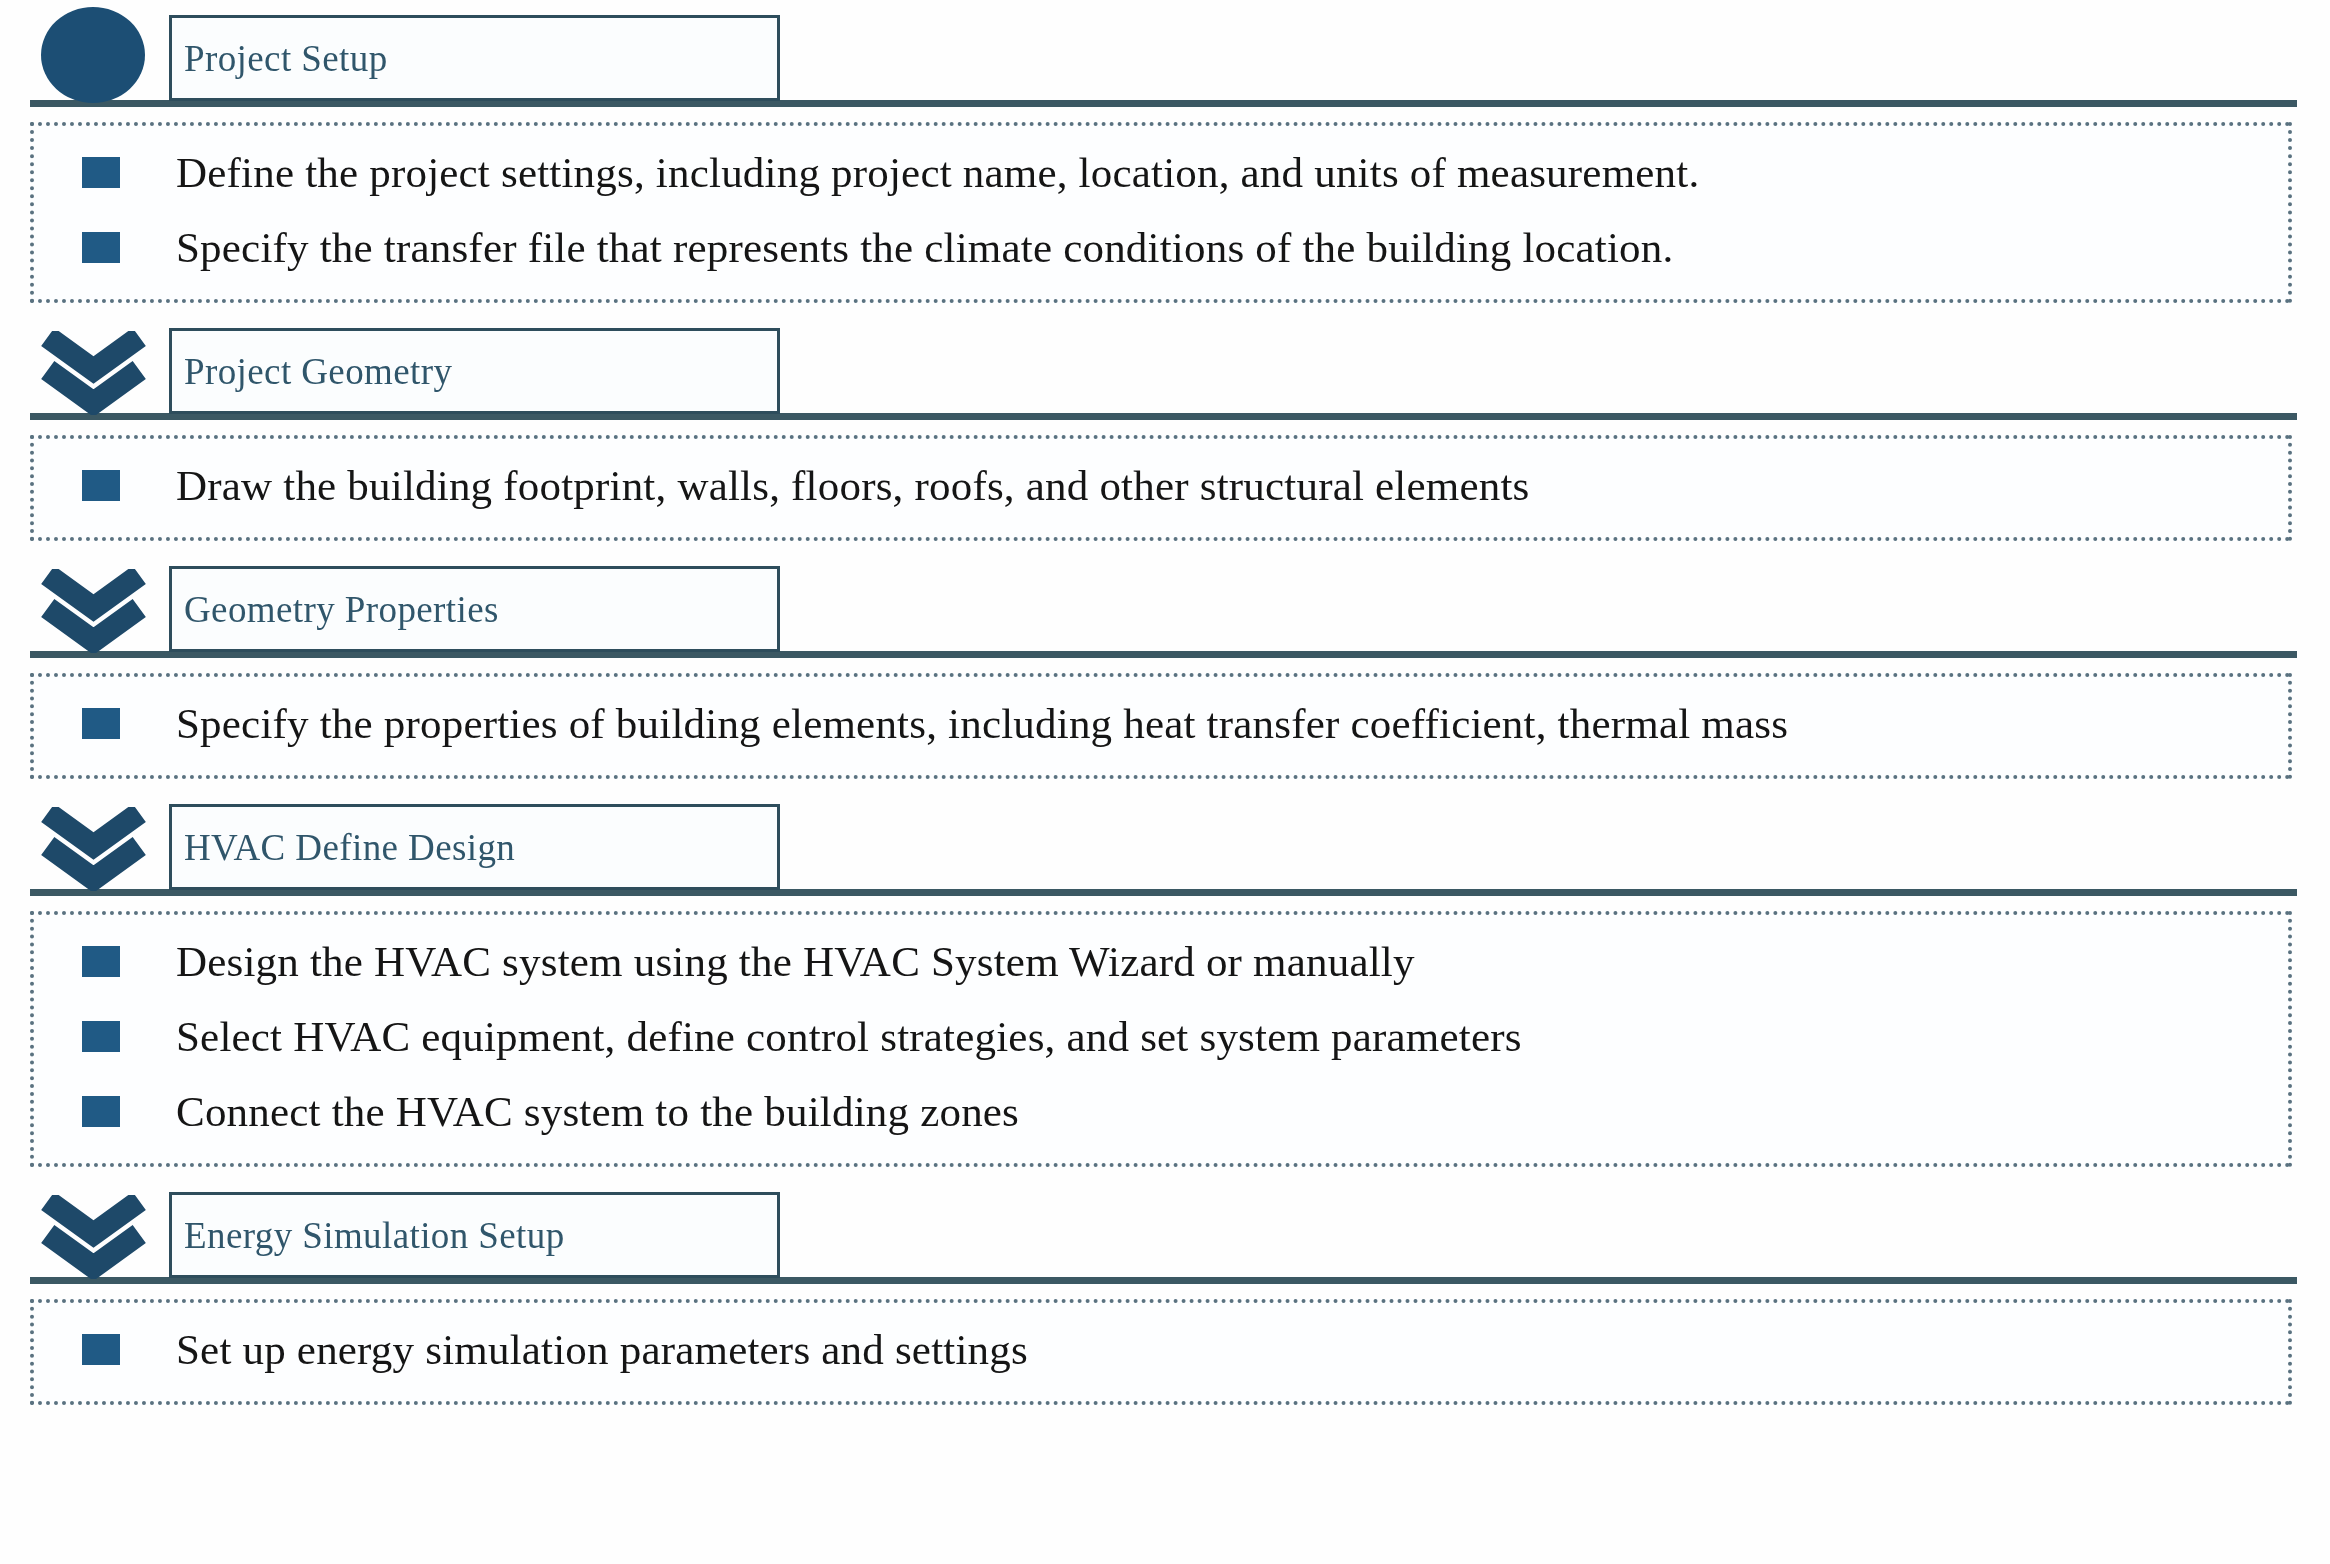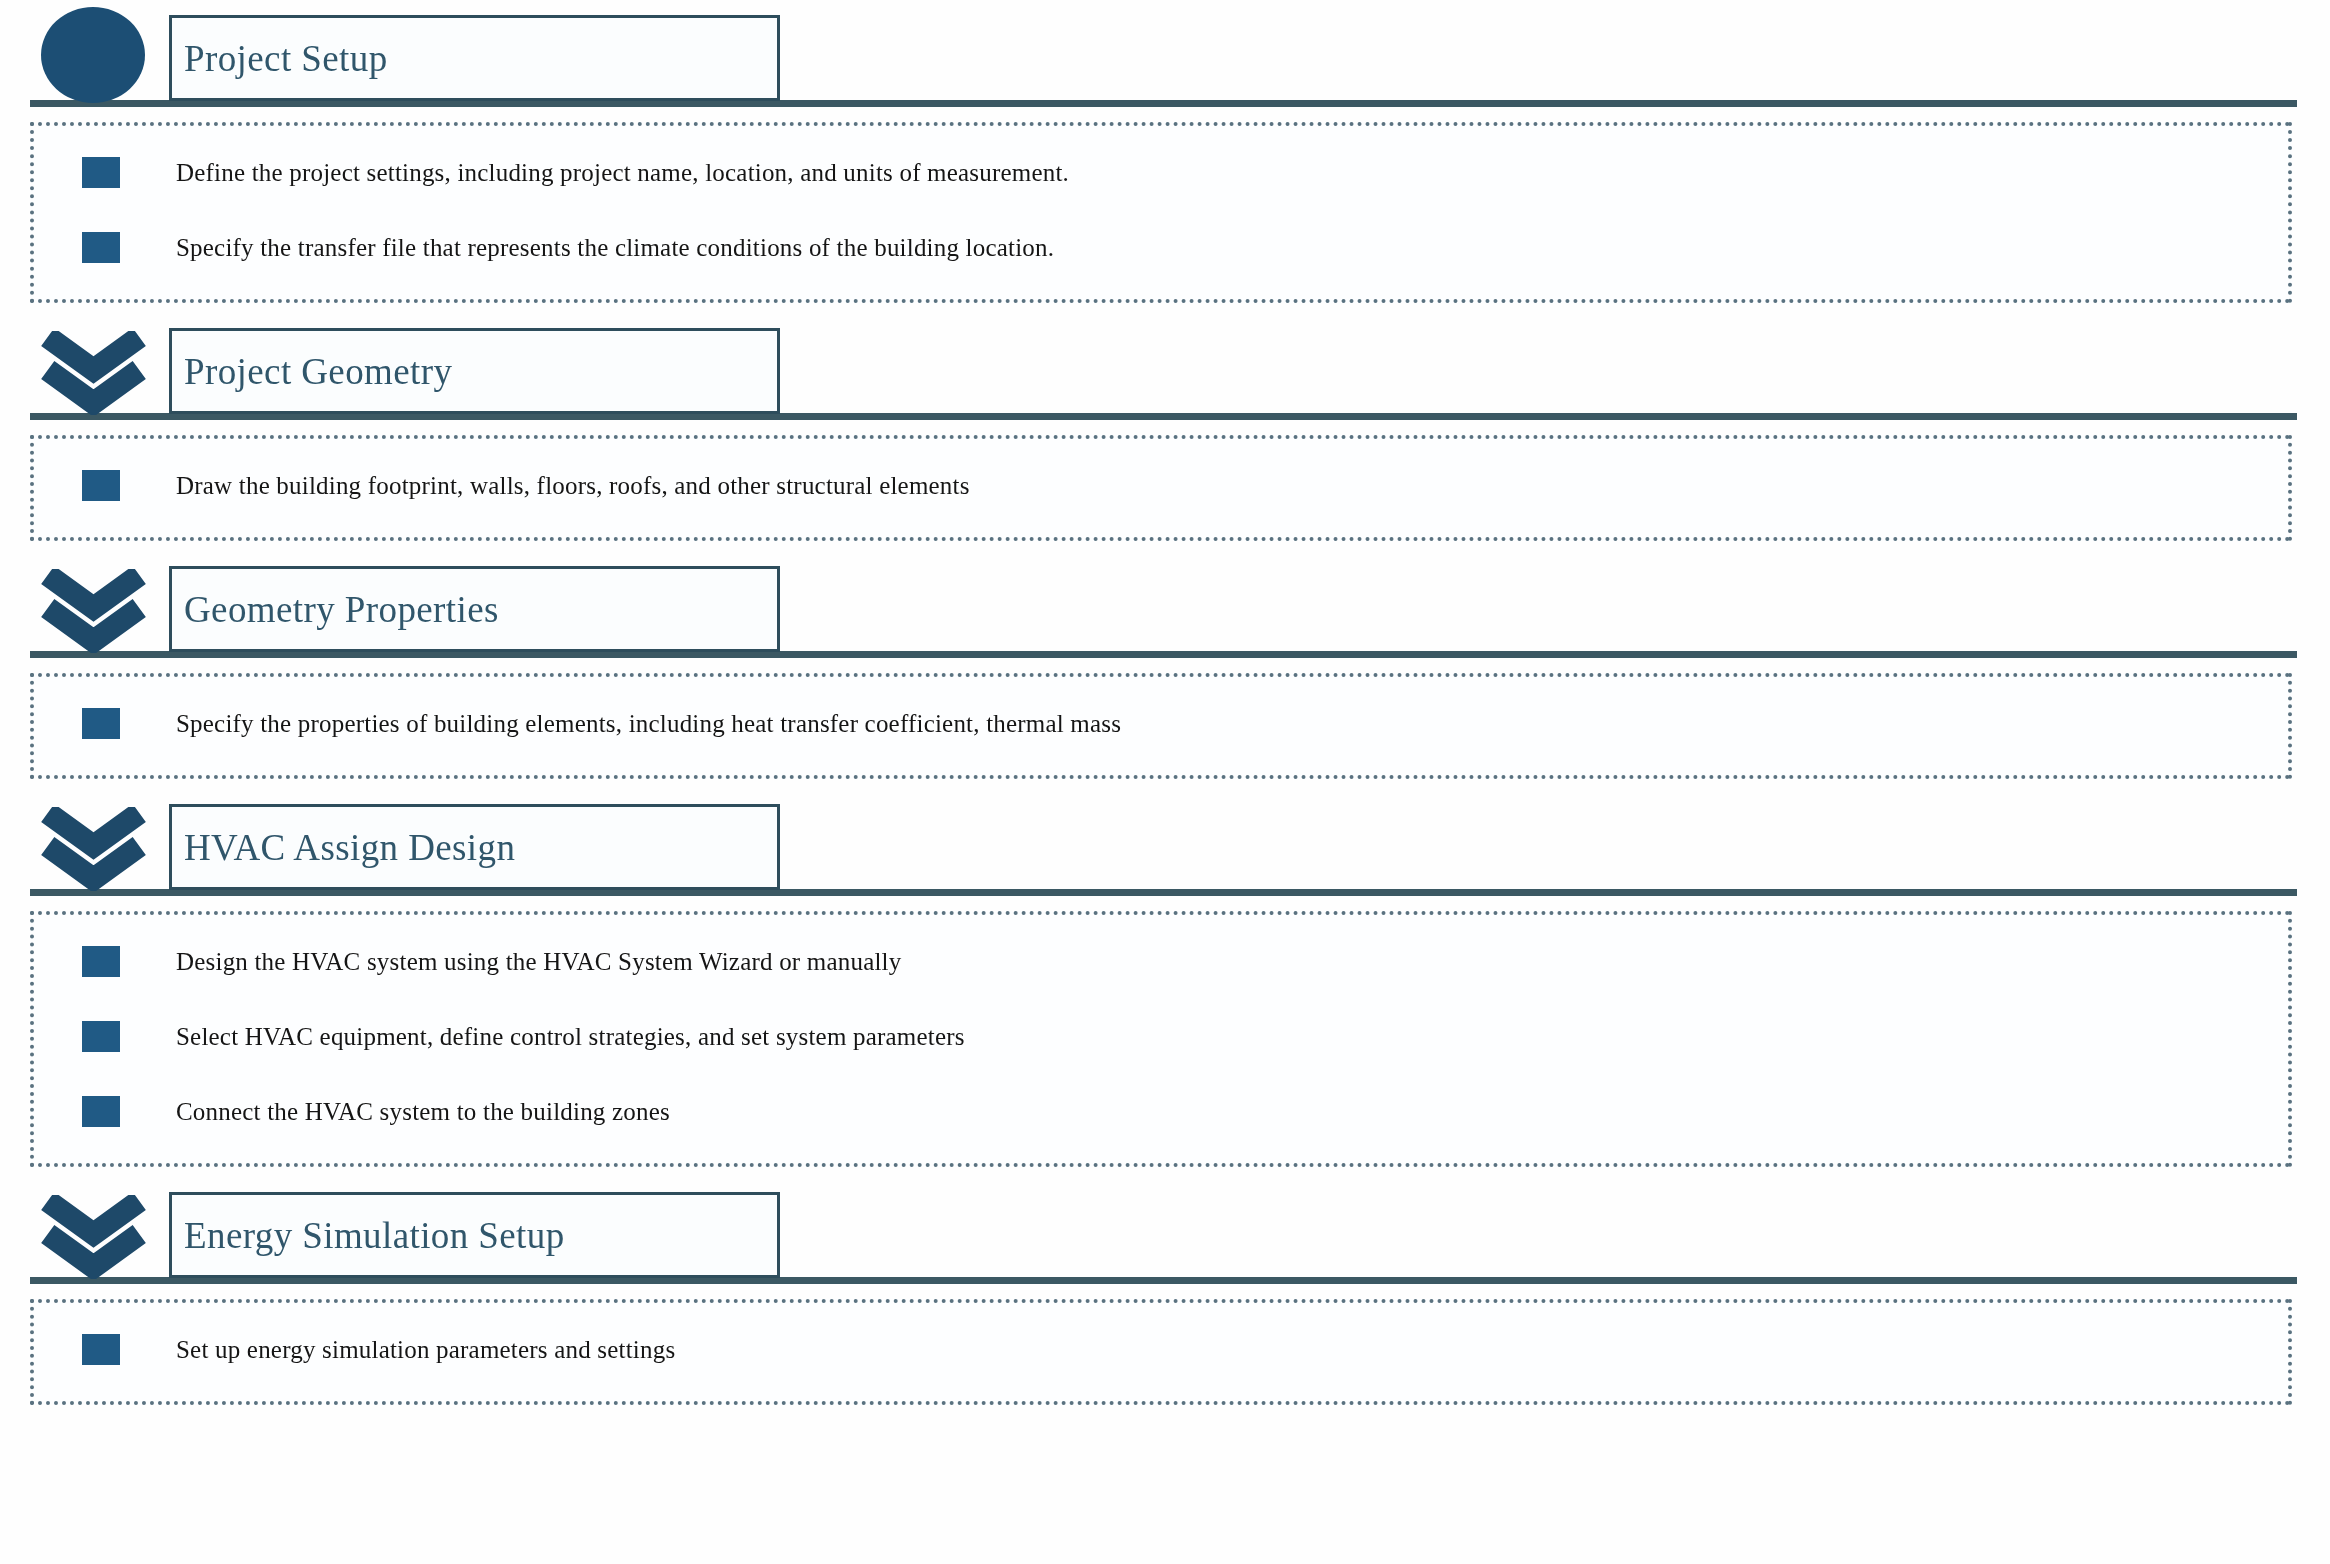--- a/index.html
+++ b/index.html
@@ -79,21 +79,21 @@
   }
   .item { display: flex; align-items: center; min-height: 75px; }
   .sq {
     flex: none;
     width: 38px; height: 31.5px;
     background: var(--bullet);
     margin-left: 48px;
     margin-right: 56px;
   }
   .item-text {
-    font-size: 25px;
+    font-size: 43px;
     color: var(--body-text);
     letter-spacing: 0.2px;
     white-space: nowrap;
   }
 </style>
 </head>
 <body>
 
 <div class="diagram" id="sections">
   <div class="section">
@@ -170,21 +170,21 @@
     <div class="header-row">
       <div class="hline"></div>
       <div class="icon-wrap is-chevron">
 
         <svg class="icon-chevron" width="113" height="84" viewBox="0 0 150 112" aria-hidden="true">
           <polyline points="14,8 75,52 136,8" fill="none" stroke="currentColor" stroke-width="30"></polyline>
           <polyline points="14,52 75,96 136,52" fill="none" stroke="currentColor" stroke-width="30"></polyline>
         </svg>
       </div>
       <div class="title-box">
-        <span class="title">HVAC Assign Design</span>
+        <span class="title">HVAC Define Design</span>
       </div>
     </div>
     <div class="dotted-box">
 
     <div class="item">
         <span class="sq"></span>
         <span class="item-text">Design the HVAC system using the HVAC System Wizard or manually</span>
       </div>
         <div class="item">
         <span class="sq"></span>

